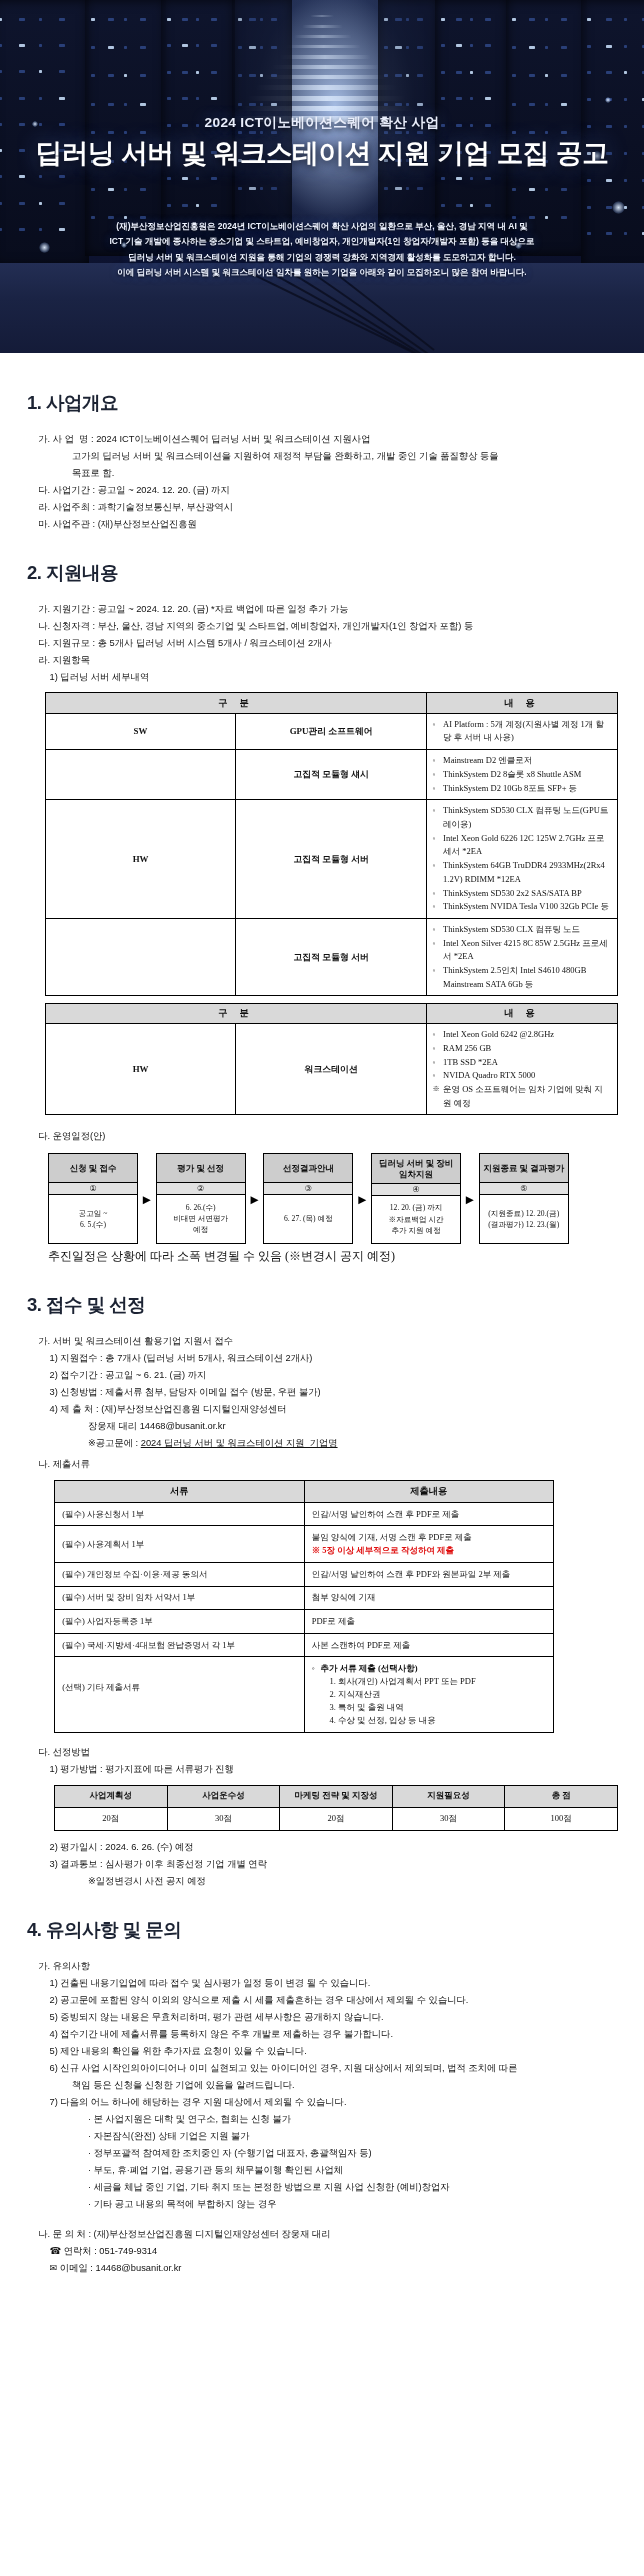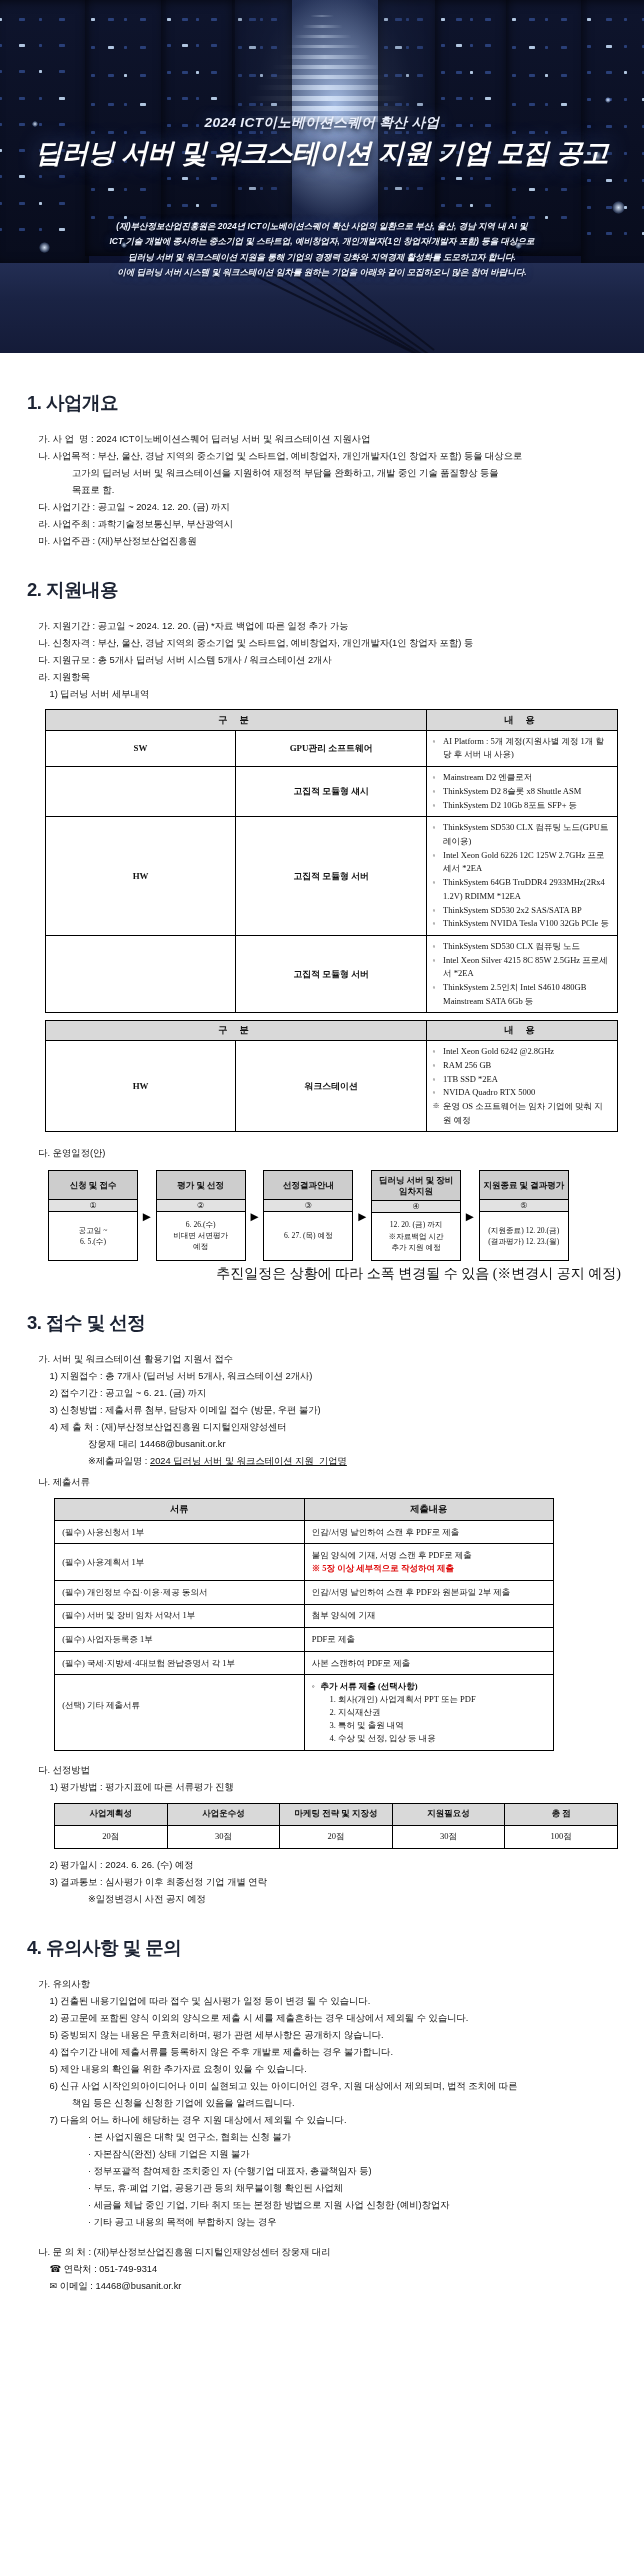--- a/index.html
+++ b/index.html
@@ -63,21 +63,20 @@
     background: linear-gradient(180deg, #232e54 0%, #1a2344 40%, #141b38 100%);
   }
   .floor-line {
     position:absolute; background: rgba(10,14,32,0.85); height:1.6px; transform-origin: left center;
   }
   .banner-text {
     position: absolute;
     left: 0; right: 0;
     text-align: center;
     z-index: 8;
-    font-style: italic;
   }
   .eyebrow {
     top: 114px;
     font-size: 13.7px;
     font-weight: 700;
     letter-spacing: 0.3px;
     color: #e9eefb;
     text-shadow: 0 1.6px 4.8px rgba(0,0,0,0.85), 0 0 14.5px rgba(120,160,255,0.45);
   }
   .bigtitle {
@@ -209,22 +208,22 @@
     display: flex; flex-direction: column; justify-content: center;
     font-family: "Liberation Serif", "DejaVu Serif", serif;
   }
   .farrow {
     width: 17.7px;
     display: flex; align-items: center; justify-content: center;
     font-size: 10.5px;
     color: #000;
   }
   .flow-note {
-    text-align: right;
-    font-size: 14px;
+    text-align: left;
+    font-size: 12px;
     margin: 4px 0 0 21px;
     width: 573px;
     font-family: "Liberation Serif", "DejaVu Serif", serif;
   }
 
   
   table.docs {
     border-collapse: collapse;
     width: 500px;
     margin: 6.4px 0 3.2px 27px;
@@ -594,21 +593,20 @@
       <div>딥러닝 서버 및 워크스테이션 지원을 통해 기업의 경쟁력 강화와 지역경제 활성화를 도모하고자 합니다.</div>
       <div>이에 딥러닝 서버 시스템 및 워크스테이션 임차를 원하는 기업을 아래와 같이 모집하오니 많은 참여 바랍니다.</div>
     </div>
   </div>
 
   <div class="body-wrap">
 
     <div class="sec-h first">1. 사업개요</div>
     <div>
       <div class="ln ind1">가. 사 업  명 : 2024 ICT이노베이션스퀘어 딥러닝 서버 및 워크스테이션 지원사업</div>
-      <div class="ln ind1">나. 사업목적 : 부산, 울산, 경남 지역의 중소기업 및 스타트업, 예비창업자, 개인개발자(1인 창업자 포함) 등을 대상으로</div>
       <div class="ln ind3">고가의 딥러닝 서버 및 워크스테이션을 지원하여 재정적 부담을 완화하고, 개발 중인 기술 품질향상 등을</div>
       <div class="ln ind3">목표로 함.</div>
       <div class="ln ind1">다. 사업기간 : 공고일 ~ 2024. 12. 20. (금) 까지</div>
       <div class="ln ind1">라. 사업주최 : 과학기술정보통신부, 부산광역시</div>
       <div class="ln ind1">마. 사업주관 : (재)부산정보산업진흥원</div>
     </div>
 
     <div class="sec-h">2. 지원내용</div>
     <div>
       <div class="ln ind1">가. 지원기간 : 공고일 ~ 2024. 12. 20. (금) *자료 백업에 따른 일정 추가 가능</div>
@@ -749,21 +747,21 @@
     <div class="flow-note">추진일정은 상황에 따라 소폭 변경될 수 있음 (※변경시 공지 예정)</div>
 
     <div class="sec-h">3. 접수 및 선정</div>
     <div>
       <div class="ln ind1">가. 서버 및 워크스테이션 활용기업 지원서 접수</div>
       <div class="ln ind2">1) 지원접수 : 총 7개사 (딥러닝 서버 5개사, 워크스테이션 2개사)</div>
       <div class="ln ind2">2) 접수기간 : 공고일 ~ 6. 21. (금) 까지</div>
       <div class="ln ind2">3) 신청방법 : 제출서류 첨부, 담당자 이메일 접수 (방문, 우편 불가)</div>
       <div class="ln ind2">4) 제 출 처 : (재)부산정보산업진흥원 디지털인재양성센터</div>
       <div class="ln ind4">장웅재 대리 14468@busanit.or.kr</div>
-      <div class="ln ind4"><span>※제출파일명 : </span><span class="u">2024 딥러닝 서버 및 워크스테이션 지원_기업명</span></div>
+      <div class="ln ind4"><span>※공고문에 : </span><span class="u">2024 딥러닝 서버 및 워크스테이션 지원_기업명</span></div>
       <div class="ln ind1" style="margin-top:4.8px">나. 제출서류</div>
     </div>
 
     <table class="docs">
       <thead>
         <tr>
           <th class="doccol">서류</th>
           <th>제출내용</th>
         </tr>
       </thead>

